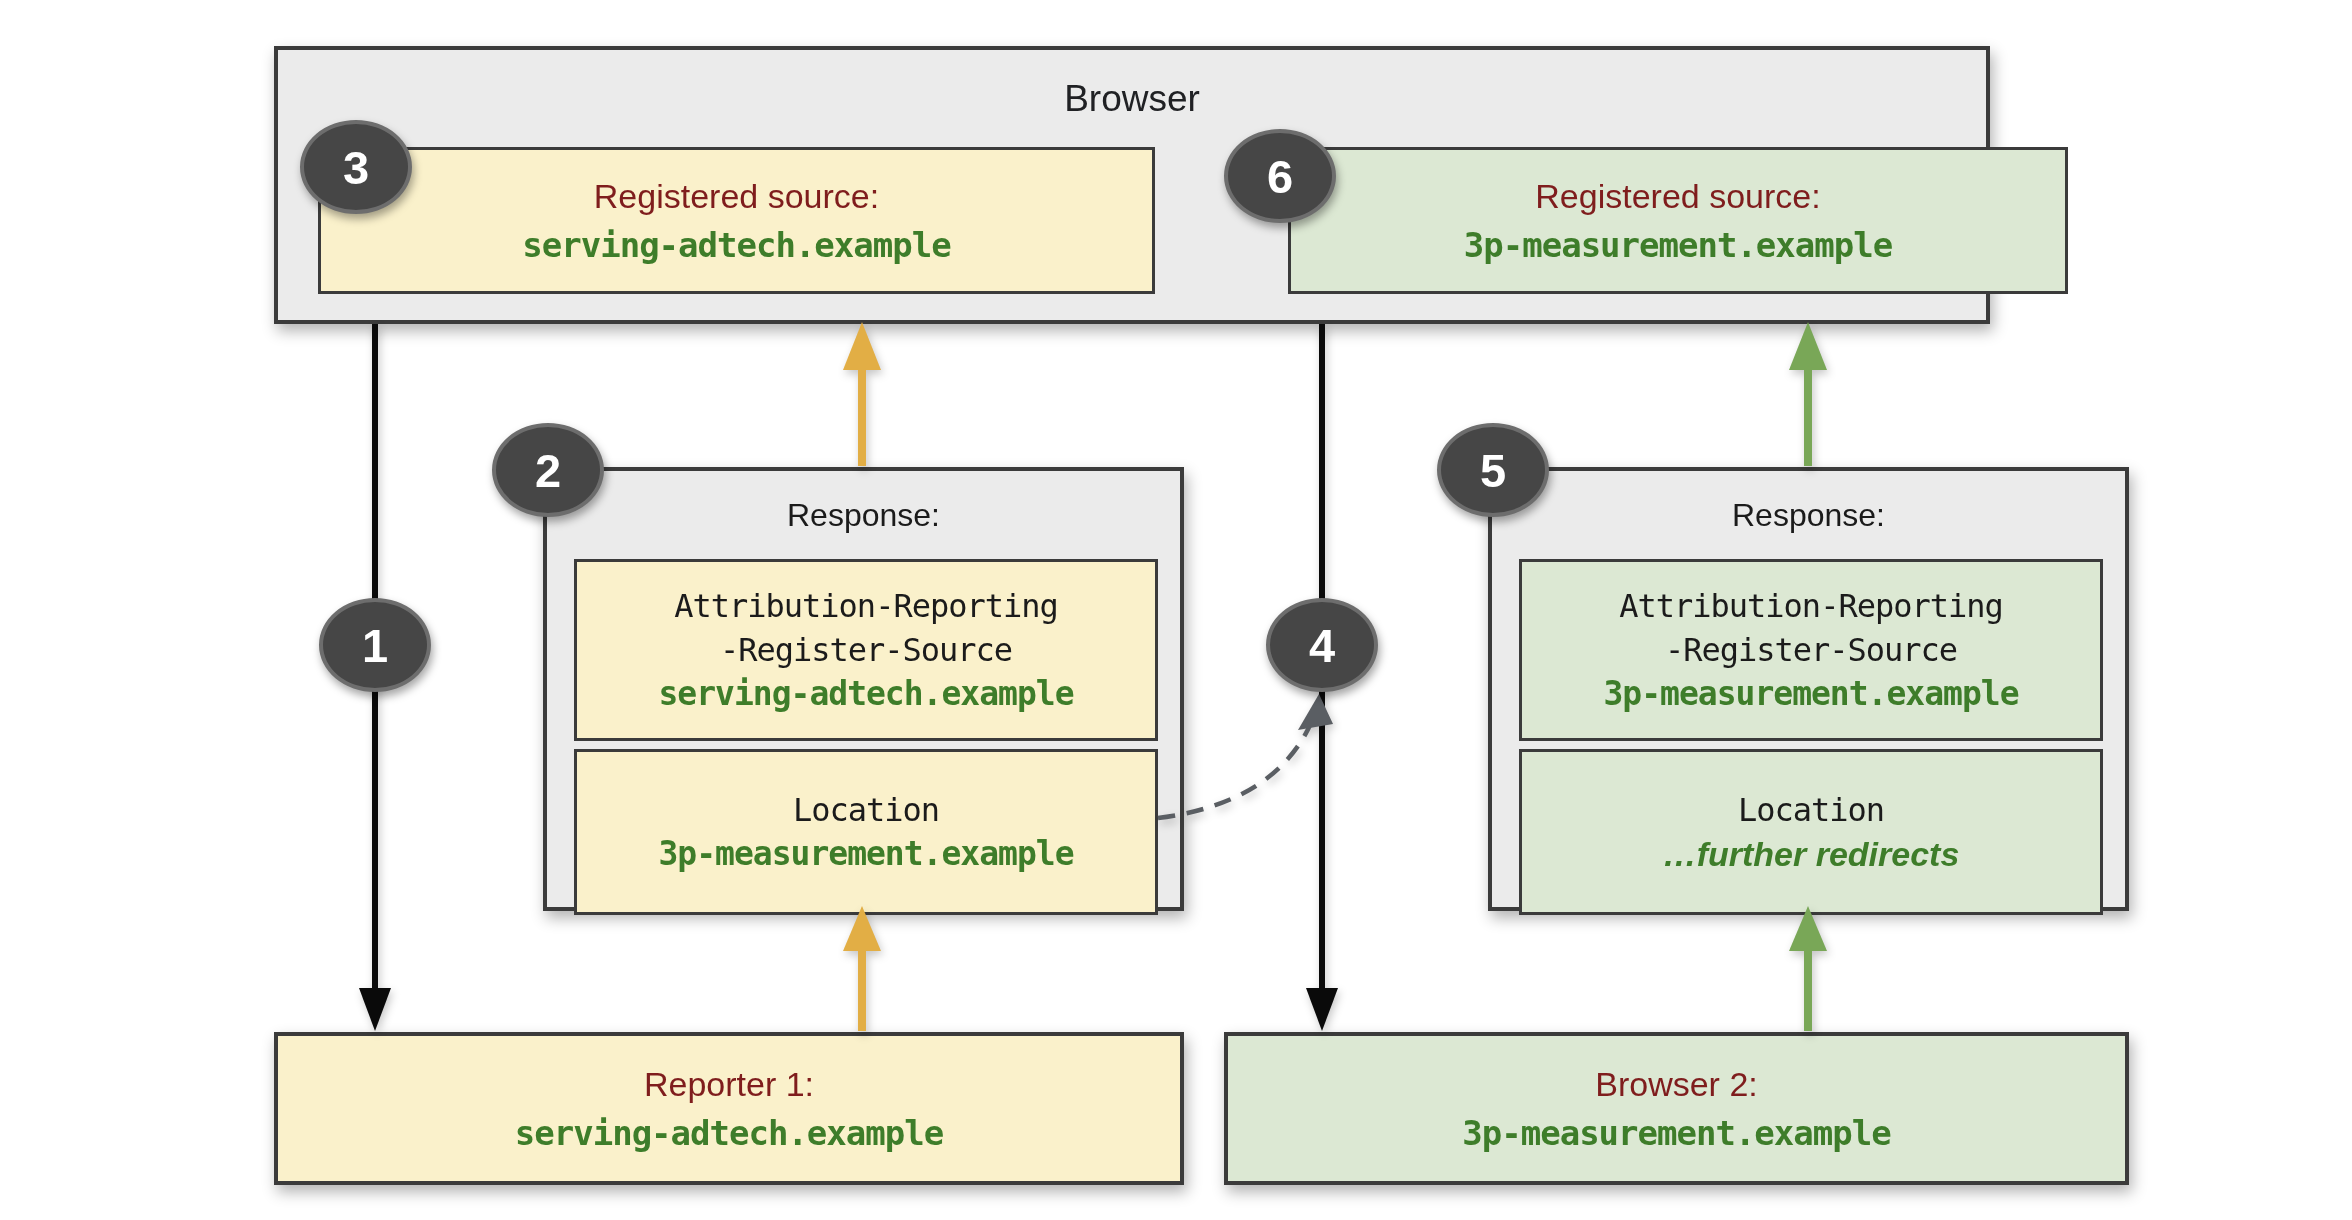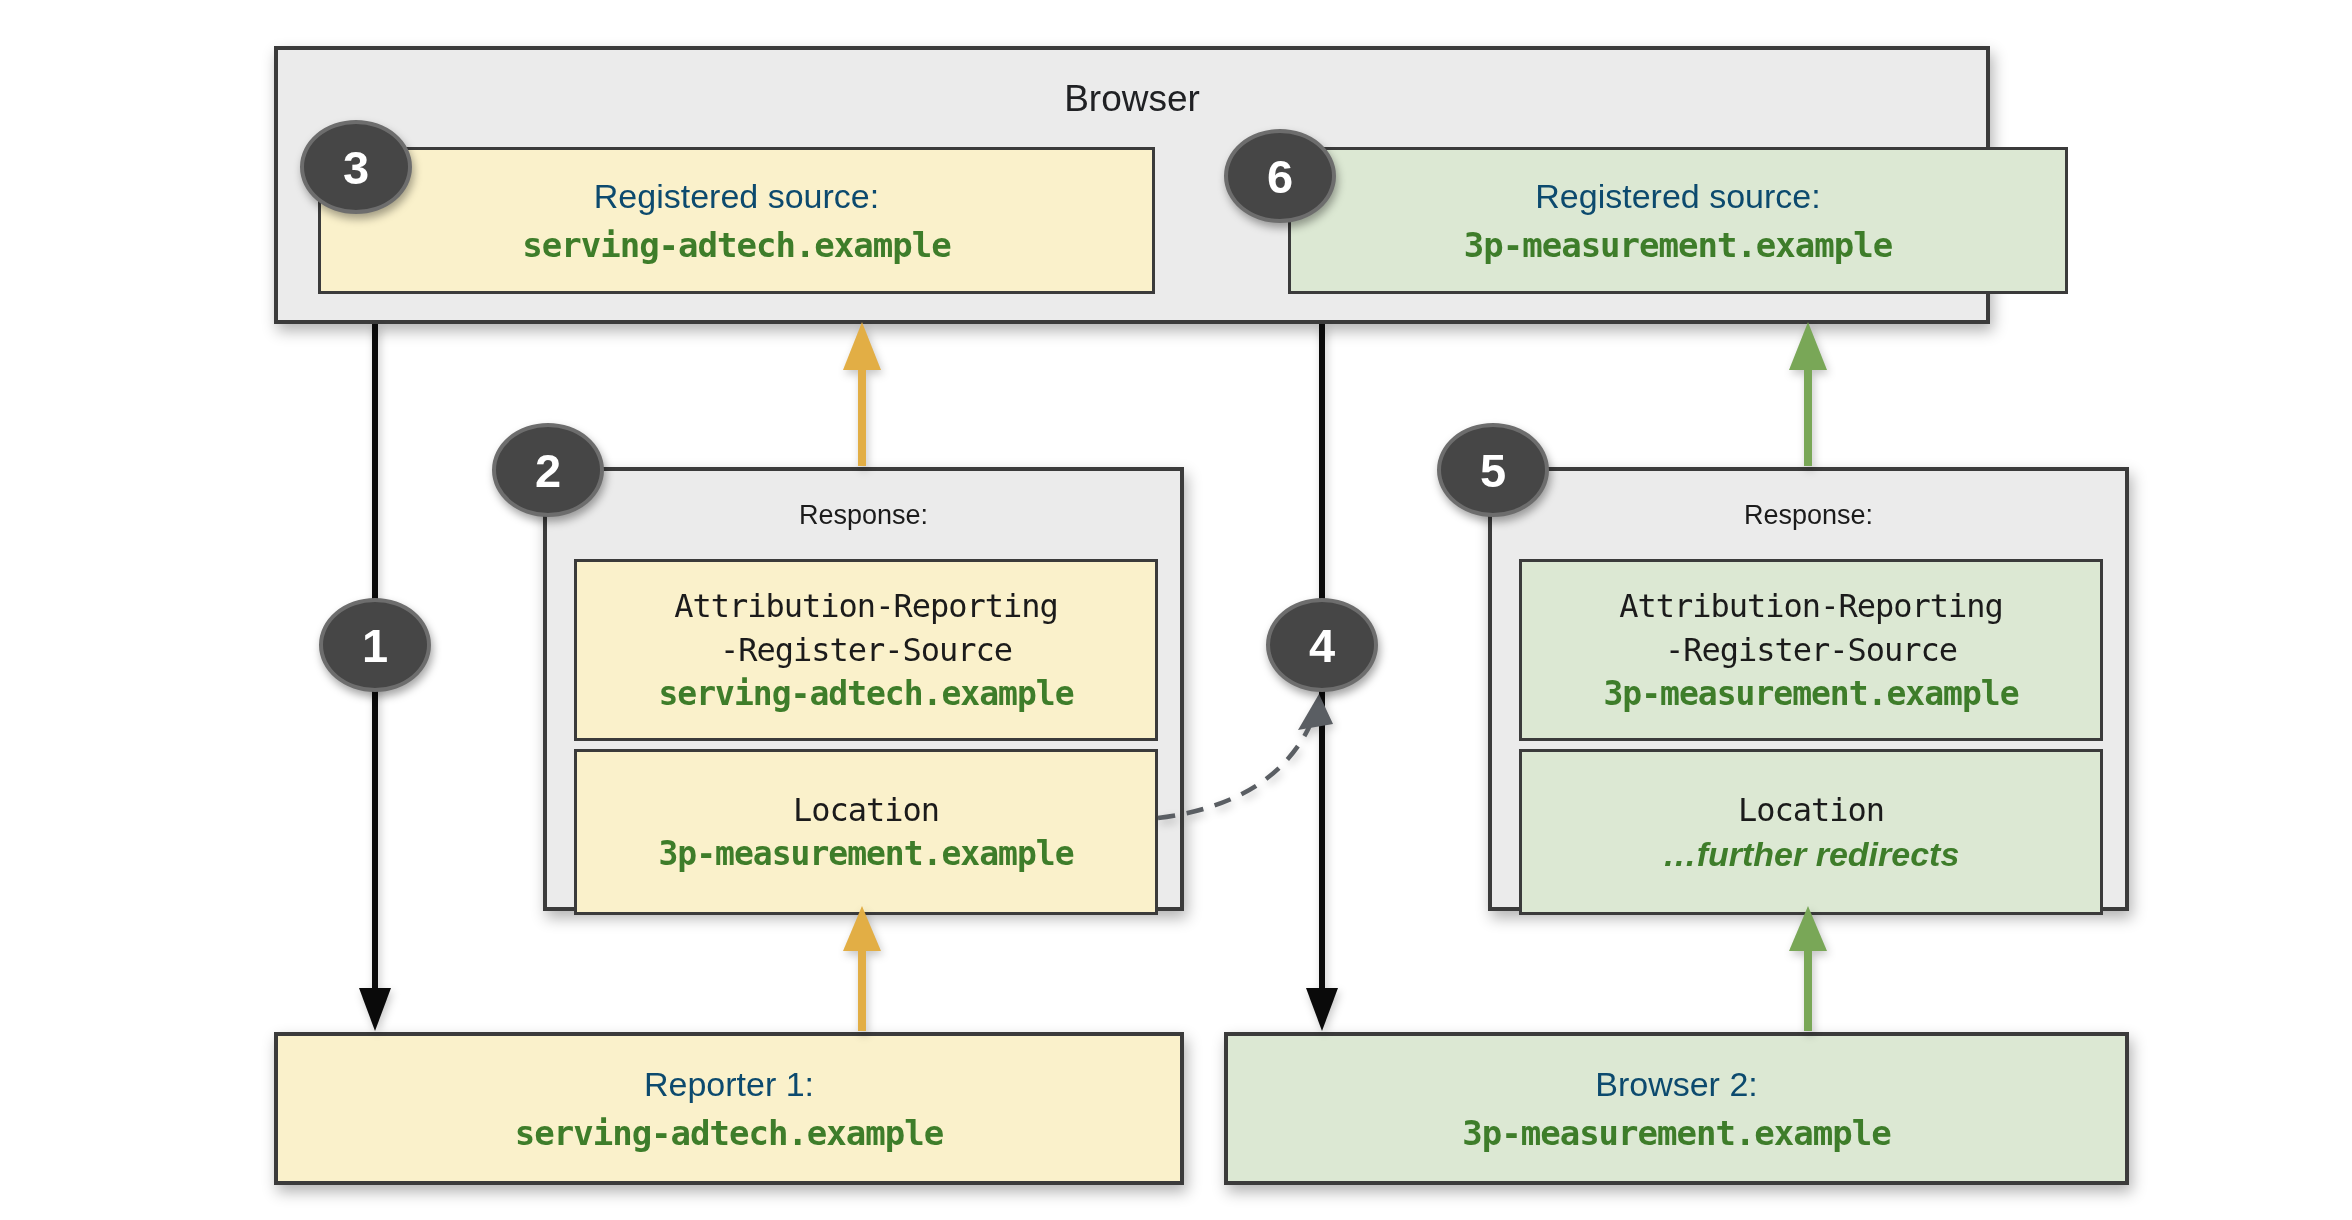--- a/index.html
+++ b/index.html
@@ -13,29 +13,29 @@
   .yellow{background:var(--c-yellow-fill,#faf1cb);}
   .green{background:var(--c-green-fill,#dce8d3);}
 
   .browser-box{left:274px;top:46px;width:1716px;height:278px;}
   .browser-title{position:absolute;left:0;top:0;width:100%;height:98px;display:flex;
     align-items:center;justify-content:center;font-size:37px;color:#202124;}
 
   .panel{display:flex;flex-direction:column;align-items:center;justify-content:center;gap:9px;}
   .regsrc-1{left:318px;top:147px;width:837px;height:147px;border-width:3px;}
   .regsrc-2{left:1288px;top:147px;width:780px;height:147px;border-width:3px;}
-  .sans-label{font-size:34px;color:#0c4a6e;}
+  .sans-label{font-size:34px;color:#7f1d1d;}
   .mono-domain{font-family:"DejaVu Sans Mono","Liberation Mono",monospace;font-weight:bold;
     font-size:34px;color:var(--c-green-text,#3e7d2a);letter-spacing:-1px;}
 
   .response{border-width:4px;}
   .response-1{left:543px;top:467px;width:641px;height:444px;}
   .response-2{left:1488px;top:467px;width:641px;height:444px;}
   .resp-title{position:absolute;left:0;top:0;width:100%;height:88px;display:flex;
-    align-items:center;justify-content:center;font-size:27px;}
+    align-items:center;justify-content:center;font-size:32px;}
   .inner{position:absolute;left:27px;width:584px;box-sizing:border-box;border:3px solid var(--c-border,#3b3b3b);
     display:flex;flex-direction:column;align-items:center;justify-content:center;}
   .inner-header{top:88px;height:182px;}
   .inner-location{top:278px;height:166px;}
   .mono-line{font-family:"DejaVu Sans Mono","Liberation Mono",monospace;font-size:32px;
     color:#1b1b1b;line-height:44px;letter-spacing:-1px;}
   .mono-green{font-family:"DejaVu Sans Mono","Liberation Mono",monospace;font-weight:bold;
     font-size:33px;line-height:44px;color:var(--c-green-text,#3e7d2a);letter-spacing:-1px;}
   .italic-green{font-size:34px;line-height:44px;font-weight:bold;font-style:italic;
     color:var(--c-green-text,#3e7d2a);}

